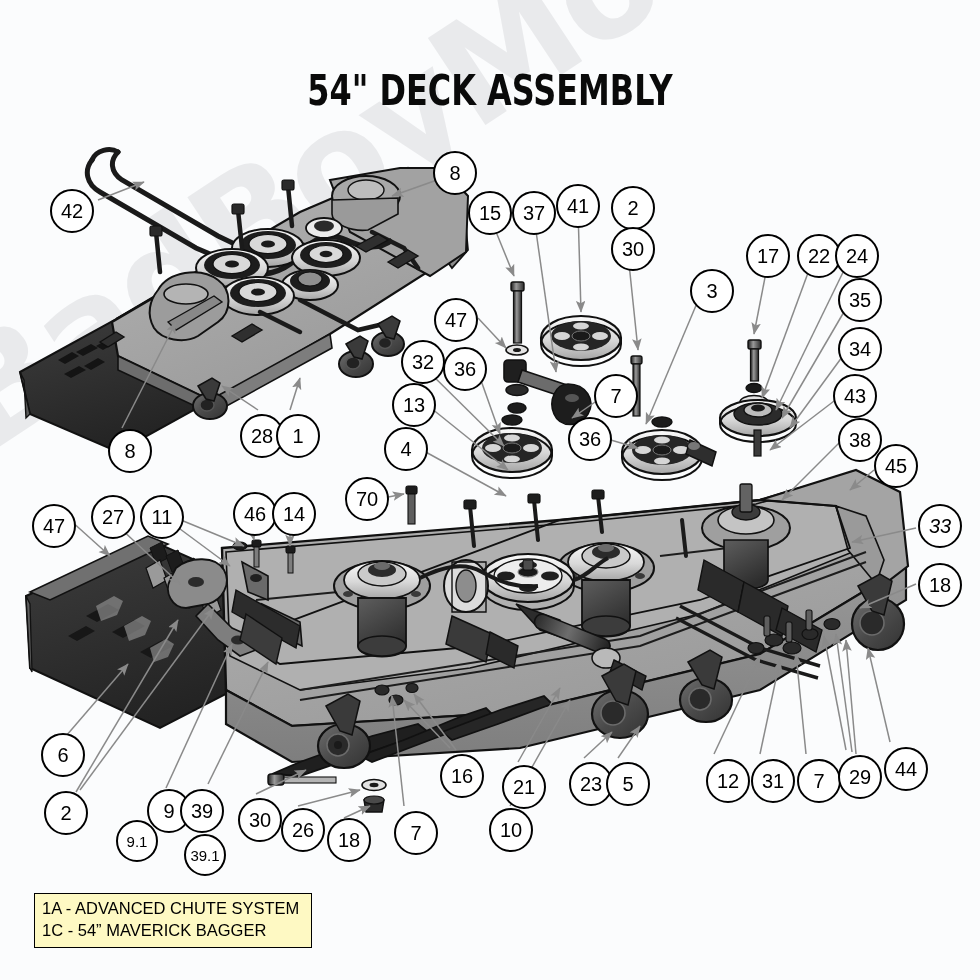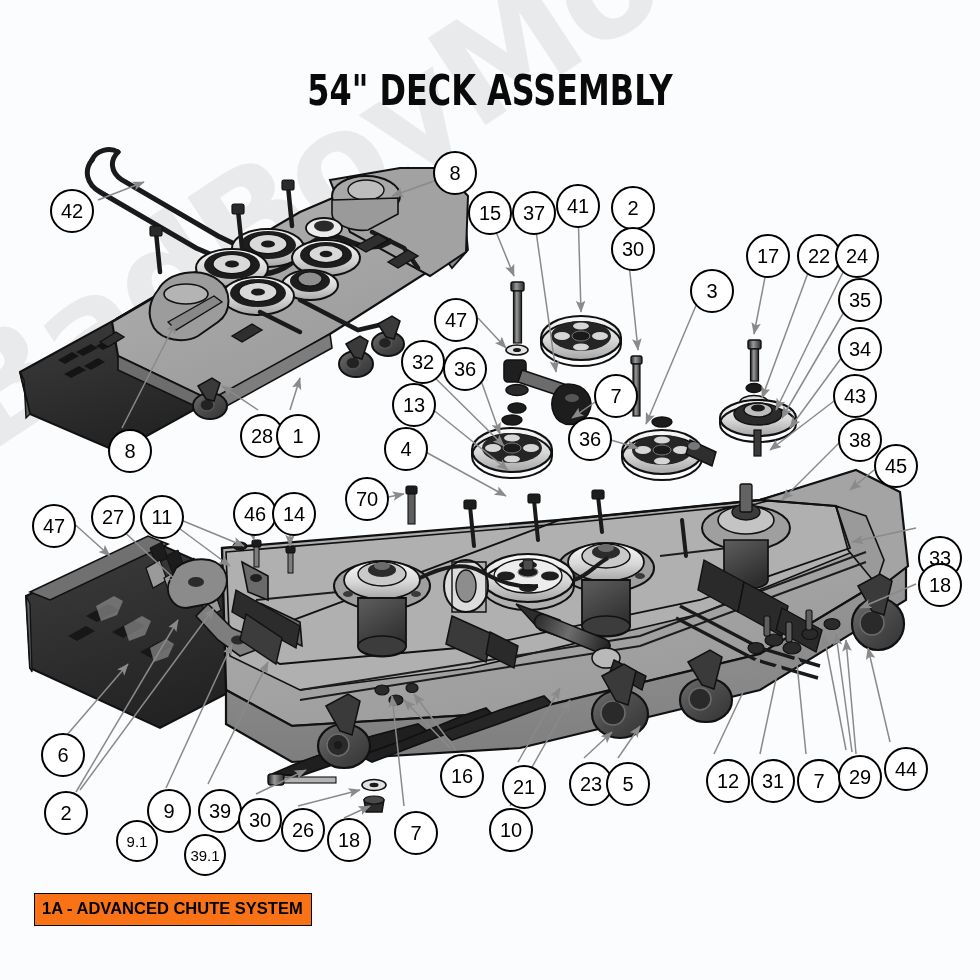--- a/index.html
+++ b/index.html
@@ -80,25 +80,24 @@
     font-size:15px;
     border-width:2.2px;
   }
 
   
   #legend{
     position:absolute;
     left:34px; top:893px;
     width:278px;
     border:1.6px solid #000;
-    background:#f97316;
+    background:#fef9c3;
     padding:4px 7px 5px 7px;
     box-sizing:border-box;
     z-index:8;
-    font-weight:bold;
   }
   #legend .lrow{
     font-family:"Liberation Sans", sans-serif;
     font-size:16.5px;
     color:#000;
     line-height:1.33;
     white-space:nowrap;
   }
 </style>
 </head>
@@ -748,41 +747,42 @@
       <div class="callout" style="left: 874px; top: 444px; width: 44px; height: 44px;">45</div>
       <div class="callout" style="left: 240px; top: 414px; width: 44px; height: 44px;">28</div>
       <div class="callout" style="left: 276px; top: 414px; width: 44px; height: 44px;">1</div>
       <div class="callout" style="left: 108px; top: 429px; width: 44px; height: 44px;">8</div>
       <div class="callout" style="left: 345px; top: 477px; width: 44px; height: 44px;">70</div>
       <div class="callout" style="left: 32px; top: 504px; width: 44px; height: 44px;">47</div>
       <div class="callout" style="left: 91px; top: 495px; width: 44px; height: 44px;">27</div>
       <div class="callout" style="left: 140px; top: 495px; width: 44px; height: 44px;">11</div>
       <div class="callout" style="left: 233px; top: 492px; width: 44px; height: 44px;">46</div>
       <div class="callout" style="left: 272px; top: 492px; width: 44px; height: 44px;">14</div>
-      <div class="callout" style="left: 918px; top: 536px; width: 44px; height: 44px;">33</div>
+      <div class="callout" style="left: 918px; top: 504px; width: 44px; height: 44px; font-style: italic;">33</div>
       <div class="callout" style="left: 918px; top: 563px; width: 44px; height: 44px;">18</div>
       <div class="callout" style="left: 41px; top: 733px; width: 44px; height: 44px;">6</div>
       <div class="callout" style="left: 44px; top: 791px; width: 44px; height: 44px;">2</div>
       <div class="callout" style="left: 147px; top: 789px; width: 44px; height: 44px;">9</div>
       <div class="callout sm" style="left: 116px; top: 820px; width: 42px; height: 42px;">9.1</div>
-      <div class="callout" style="left: 198px; top: 789px; width: 44px; height: 44px; text-align: center;">39</div>
+      <div class="callout" style="left: 180px; top: 789px; width: 44px; height: 44px; text-align: center;">39</div>
       <div class="callout sm" style="left: 184px; top: 834px; width: 42px; height: 42px;">39.1</div>
       <div class="callout" style="left: 238px; top: 798px; width: 44px; height: 44px;">30</div>
       <div class="callout" style="left: 281px; top: 808px; width: 44px; height: 44px;">26</div>
       <div class="callout" style="left: 327px; top: 818px; width: 44px; height: 44px;">18</div>
       <div class="callout" style="left: 394px; top: 811px; width: 44px; height: 44px;">7</div>
       <div class="callout" style="left: 440px; top: 754px; width: 44px; height: 44px;">16</div>
       <div class="callout" style="left: 502px; top: 765px; width: 44px; height: 44px;">21</div>
       <div class="callout" style="left: 489px; top: 808px; width: 44px; height: 44px;">10</div>
       <div class="callout" style="left: 569px; top: 762px; width: 44px; height: 44px;">23</div>
       <div class="callout" style="left: 606px; top: 762px; width: 44px; height: 44px;">5</div>
       <div class="callout" style="left: 706px; top: 759px; width: 44px; height: 44px;">12</div>
       <div class="callout" style="left: 751px; top: 759px; width: 44px; height: 44px;">31</div>
       <div class="callout" style="left: 797px; top: 759px; width: 44px; height: 44px;">7</div>
       <div class="callout" style="left: 838px; top: 755px; width: 44px; height: 44px;">29</div>
       <div class="callout" style="left: 884px; top: 747px; width: 44px; height: 44px; text-align: right;">44</div>
     </div>
 
   <div id="legend">
     <div class="lrow">1A - ADVANCED CHUTE SYSTEM</div>
+    <div class="lrow">1C - 54” MAVERICK BAGGER</div>
   </div>
 
 </div>
 
 </body></html>

